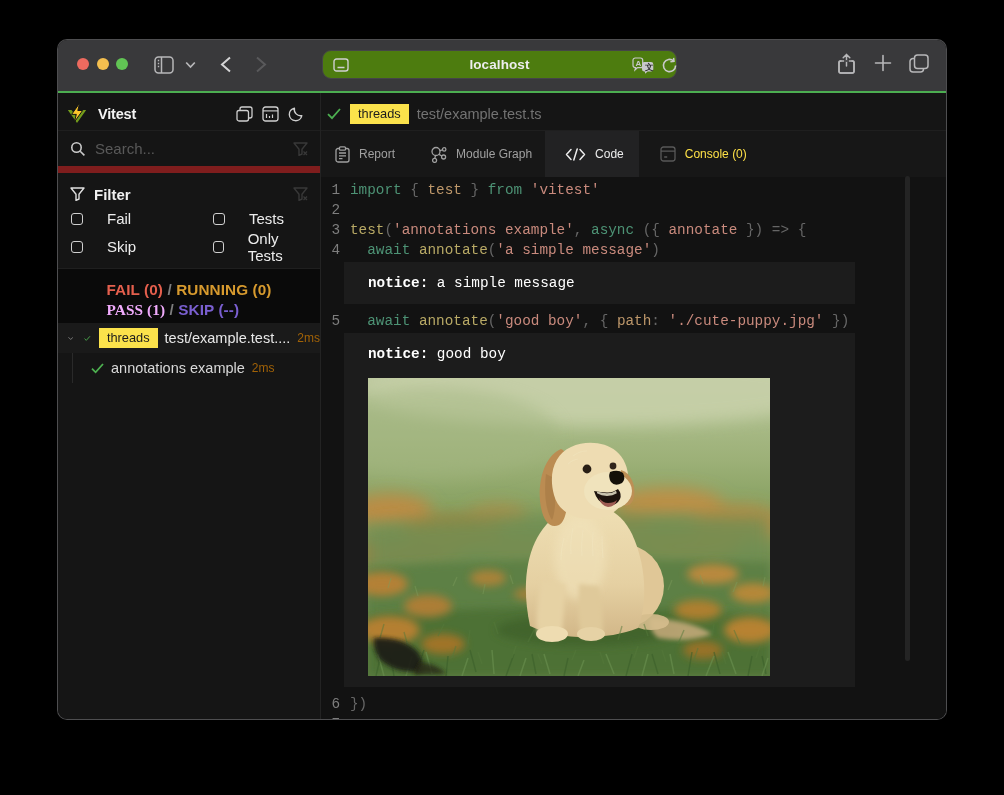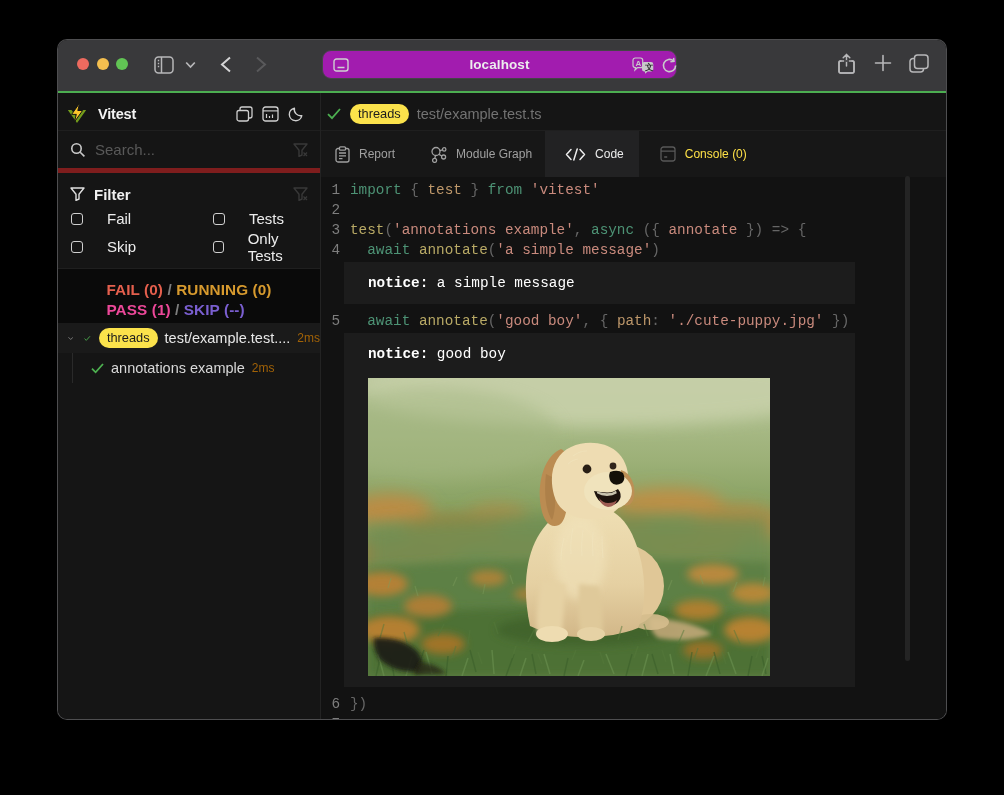--- a/index.html
+++ b/index.html
@@ -9,51 +9,51 @@
     border-radius:10px; background:#141414; overflow:hidden;
     border:1px solid rgba(125,125,130,.55); }
   
   .chrome { position:relative; height:51px; background:#39393b; }
   .dot { position:absolute; width:12px; height:12px; border-radius:50%; top:18px; }
   .d1 { left:19px; background:#ed6a5f; }
   .d2 { left:39px; background:#f4bf4f; }
   .d3 { left:58px; background:#61c454; }
   .cicon { position:absolute; }
   .urlbar { position:absolute; left:264px; top:10px; width:355px; height:29px;
-    background:#a21caf; border:1px solid #454547; border-radius:9px; }
+    background:#4d7c0f; border:1px solid #454547; border-radius:9px; }
   .urltext { position:absolute; width:100%; text-align:center; top:6px;
     color:#ededee; font-size:13.5px; font-weight:700; letter-spacing:.1px; }
   .greenline { height:2px; background:#4cae51; }
   
   .content { display:flex; height:627px; }
   .sidebar { width:263px; border-right:1px solid #232323; background:#151515; }
   .main { flex:1; position:relative; background:#151515; }
   .row { display:flex; align-items:center; }
   
   .s-title { height:38px; border-bottom:1px solid #1f1f1f; padding:5px 16px 0 8px; }
   .s-title .brand { font-size:14.5px; font-weight:700; color:#f3f3f3; margin-left:10px; letter-spacing:-0.2px;}
   .s-title .sp { flex:1; }
-  .s-search { height:42px; border-bottom:5px solid #7f1d1d; padding:0 12px; }
+  .s-search { height:42px; border-bottom:7px solid #7f1d1d; padding:0 12px; }
   .s-search .ph { color:#595959; font-size:15px; margin-left:9px; }
   .filtersec { border-bottom:1px solid #1f1f1f; padding:9px 12px 13px 12px; }
   .f-head { height:24px; }
   .f-head .ft { font-size:15px; font-weight:700; color:#f0f0f0; margin-left:9px; }
   .cbgrid { display:grid; grid-template-columns: 142px 1fr; grid-row-gap:11px; margin-top:4px; }
   .cb { display:flex; align-items:center; height:17px; }
   .box { width:12px; height:12px; border:1.5px solid #cfcfcf; border-radius:3px; margin-left:1px; }
   .cb span { color:#ececec; font-size:15px; margin-left:24px; }
   .status { background:#0a0a0a; height:54px; padding-top:11px; text-align:center;
     font-size:15.3px; font-weight:700; line-height:20px; letter-spacing:.1px; }
   .status .in { display:inline-block; text-align:left; }
-  .st-fail { color:#e45f4d; } .st-run { color:#d79a2e; } .st-pass { color:#ec4899; }
+  .st-fail { color:#e45f4d; } .st-run { color:#d79a2e; } .st-pass { color:#f0abfc;font-family:Liberation Serif, serif; }
   .st-skip { color:#7a5fd0; } .st-slash { color:#7e7e7e; font-weight:700; }
   .trow { height:30px; display:flex; align-items:center; }
   .trow.sel { background:#1a1a1a; }
   .badge { background:#fbe24b; color:#1c1c1c; font-size:12.8px; font-weight:400;
-    border-radius:10px; padding:2px 8px 3px 8px; }
+    border-radius:0; padding:2px 8px 3px 8px; }
   .tname { color:#e8e8e8; font-size:14.5px; margin-left:7px; white-space:nowrap; }
   .tms { color:#a16207; font-size:12px; margin-left:7px; }
   .guide { position:absolute; left:14px; width:1px; background:#2a2a2a; }
   
   .m-head { height:38px; border-bottom:1px solid #1f1f1f; display:flex; align-items:center; padding-top:5px; }
   .fname { color:#737373; font-size:14.5px; margin-left:8px; }
   
   .tabbar { height:46px; display:flex; background:#171717; }
   .tab { display:flex; align-items:center; padding:0 17px; font-size:12px; color:#a0a0a0; }
   .tab svg { margin-right:9px; }

